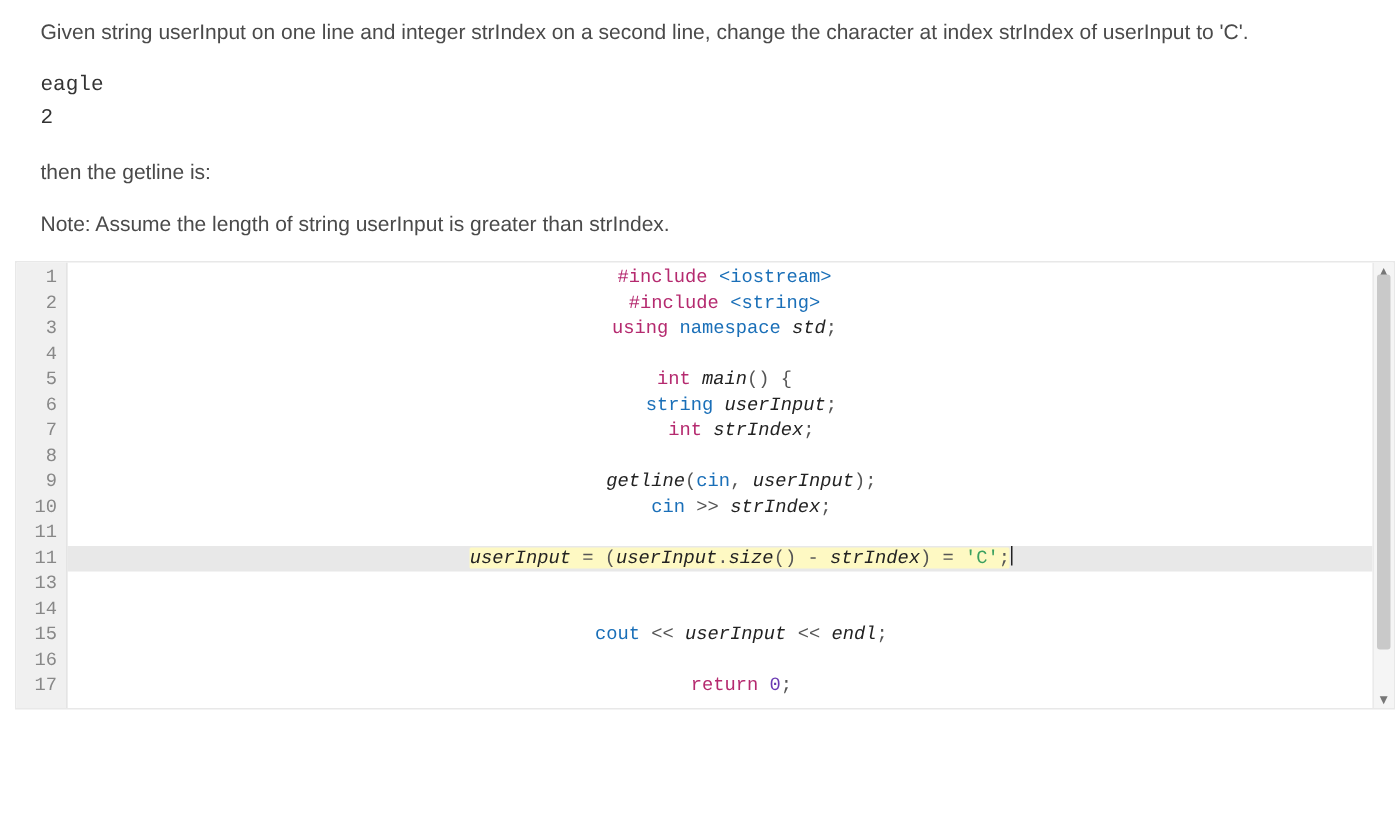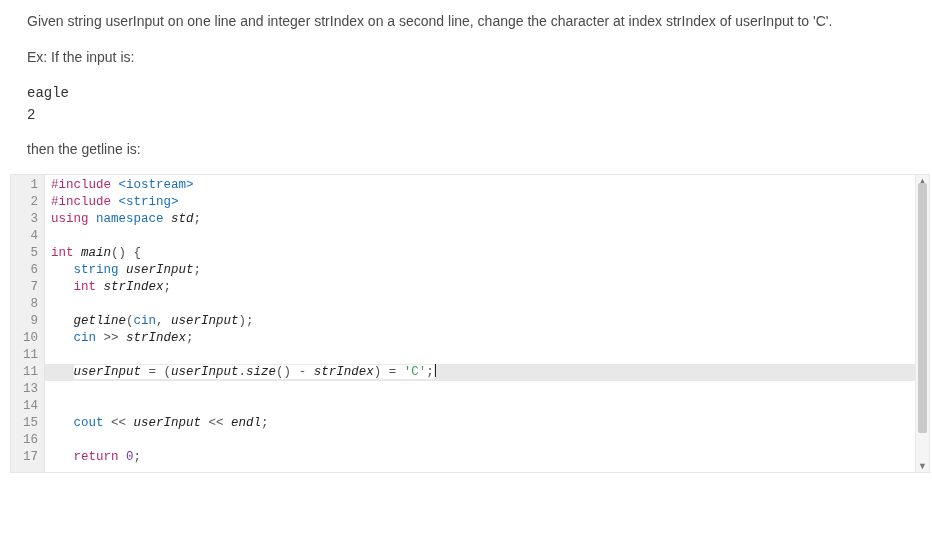--- a/index.html
+++ b/index.html
@@ -58,27 +58,28 @@
   }
   .gutter div { height: 17px; line-height: 17px; padding-right: 6px; }
   .code {
     position: absolute;
     left: 34px; right: 14px; top: 0; bottom: 0;
     font-family: Consolas, "Courier New", monospace;
     font-size: 12.5px;
     padding-top: 2px;
     white-space: pre;
     color: #222;
+    text-align: center;
   }
   .code .row { height: 17px; line-height: 17px; padding-left: 6px; }
   .hlrow {
     background: #e8e8e8;
   }
   .sel {
-    background: #ffffff;
+    background: #fef9c3;
     border-radius: 1px;
     margin-top: 24px;
   }
   .kw { color: #b52a6f; }     
   .type { color: #1a6fb8; }   
   .num { color: #6a39b3; }
   .ident { color: #222; font-style: italic; }
   .punct { color: #555; }
   .str { color: #3aa05f; }
   .cursor {
@@ -113,24 +114,24 @@
     line-height: 12px;
   }
   .vscroll .arrow.top { top: 0; }
   .vscroll .arrow.bot { bottom: 0; }
 </style>
 </head>
 <body>
 
 <div class="page">
   <p>Given string userInput on one line and integer strIndex on a second line, change the character at index strIndex of userInput to 'C'.</p>
-  <p>Ex: If the input is:</p>
   <div class="mono-example">eagle
 2</div>
   <p>then the getline is:</p>
+  <p>Note: Assume the length of string userInput is greater than strIndex.</p>
 </div>
 
 <div class="editor-wrap">
   <div class="editor-inner">
     <div class="gutter" id="gutter">
         <div>1</div>
         <div>2</div>
         <div>3</div>
         <div>4</div>
         <div>5</div>

